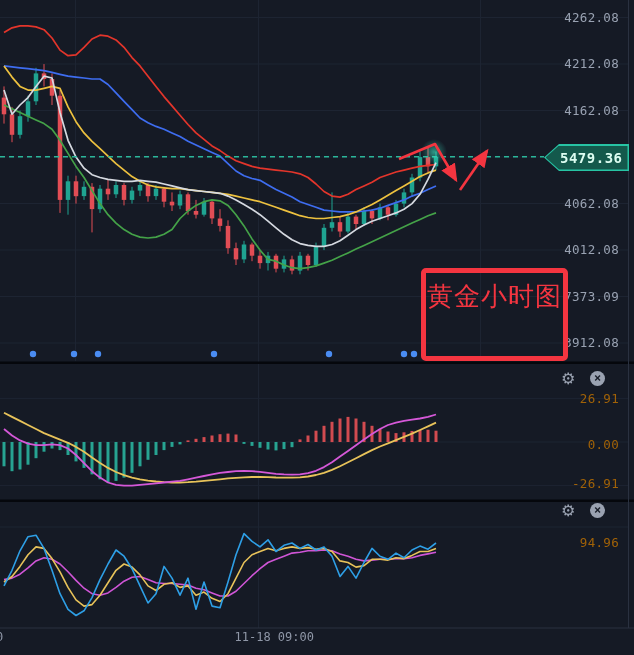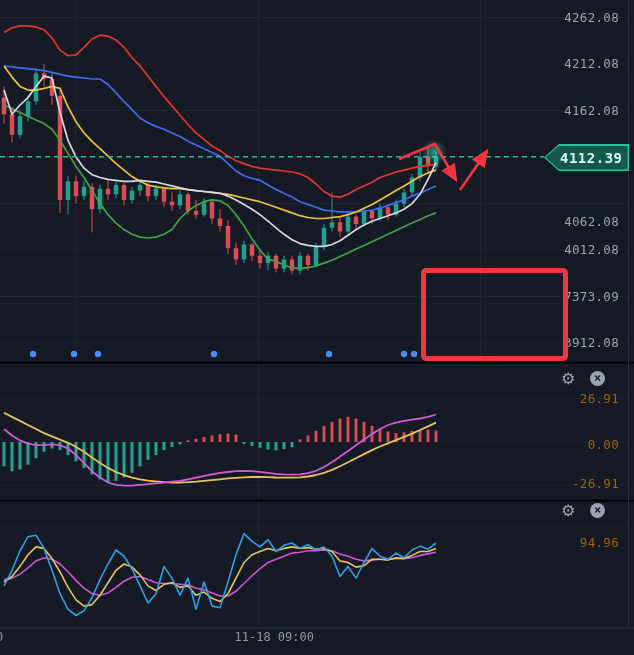--- a/index.html
+++ b/index.html
@@ -253,29 +253,29 @@
       <rect x="0" y="499.5" width="634" height="2.5" fill="#05070c"></rect>
       <line x1="628.5" y1="0" x2="628.5" y2="628" stroke="#2a3140" stroke-width="1"></line>
       <line x1="0" y1="628" x2="634" y2="628" stroke="#2a3140" stroke-width="1"></line>
     </svg>
 
   <div id="main-axis-labels">
       <div class="axis-label" style="top: 11px;">4262.08</div>
       <div class="axis-label" style="top: 57px;">4212.08</div>
       <div class="axis-label" style="top: 104px;">4162.08</div>
       <div class="axis-label" style="top: 150px;">4112.08</div>
-      <div class="axis-label" style="top: 197px; margin-top: 18px;">4062.08</div>
+      <div class="axis-label" style="top: 197px;">4062.08</div>
       <div class="axis-label" style="top: 243px;">4012.08</div>
       <div class="axis-label" style="top: 290px;">7373.09</div>
       <div class="axis-label" style="top: 336px;">3912.08</div>
     </div>
 
   <div class="price-tag">
     <div class="price-tag-inner"></div>
-    <span class="price-tag-text">4112.39</span>
+    <span class="price-tag-text">5479.36</span>
   </div>
 
   <div class="sub-label" style="top:392px;">26.91</div>
   <div class="sub-label" style="top:438px;">0.00</div>
   <div class="sub-label" style="top:477px;">-26.91</div>
 
   <div class="sub-label" style="top:536px;">94.96</div>
 
   <div class="panel-icons">
     <span class="gear" style="left:561px;top:370px;">⚙</span>
@@ -285,17 +285,18 @@
   </div>
 
   <div class="panel-icons">
     <span class="gear" style="left:561px;top:502px;">⚙</span>
     <span class="closer" style="left:590px;top:503px;">
         <span>×</span>
       </span>
   </div>
 
   <div class="anno-box">
+    <div class="anno-line1">黄金小时图</div>
   </div>
 
   <div class="time-center">11-18 09:00</div>
   <div class="time-left">0</div>
 </div>
 
 </body></html>

